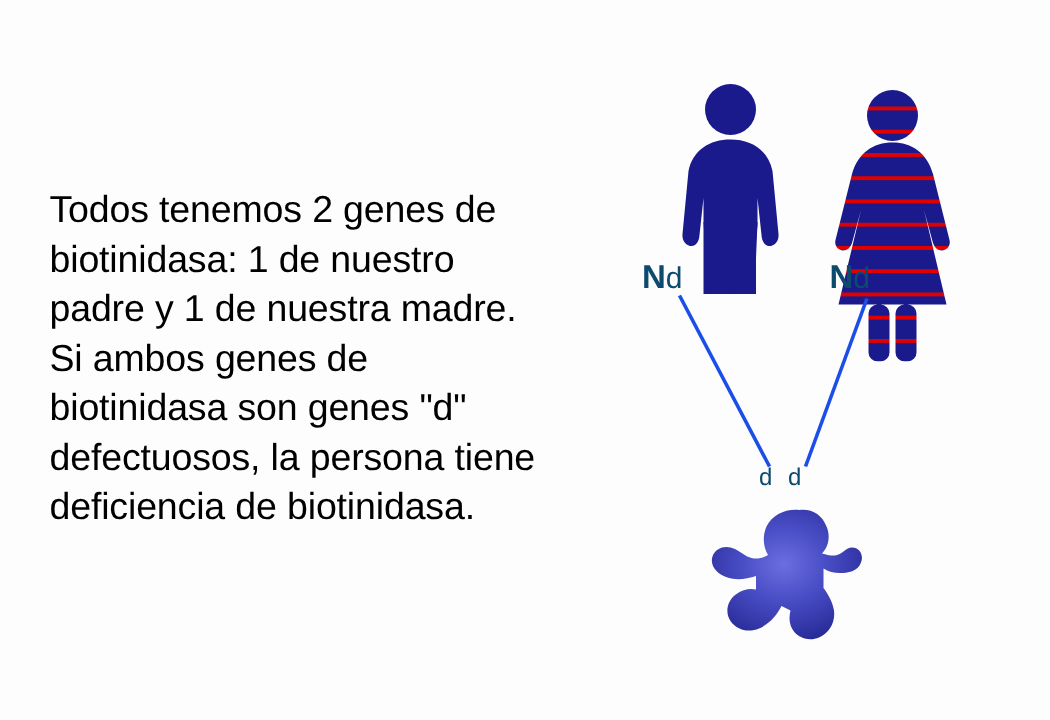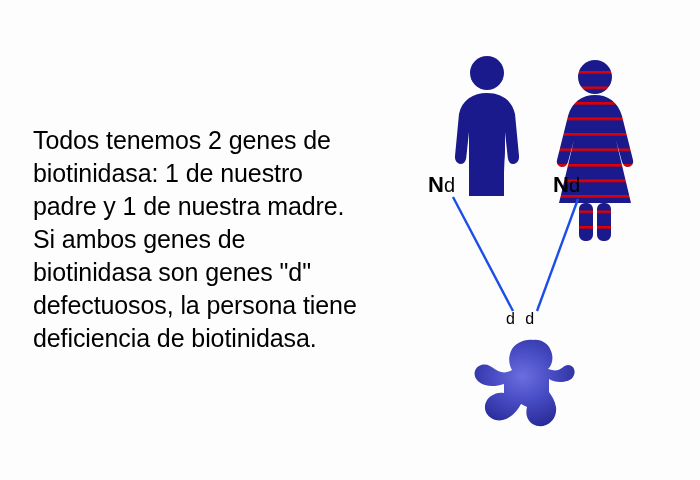--- a/index.html
+++ b/index.html
@@ -44,21 +44,21 @@
     height: 400px;
   }
   #pedigree svg {
     display: block;
   }
 
   
   .genotype {
     position: absolute;
     font-size: 21px;
-    color: #000000;
+    color: #0c4a6e;
     white-space: nowrap;
   }
   .genotype .allele-dominant {
     font-weight: bold;
     font-size: 22px;
   }
   .genotype .allele-recessive {
     font-weight: normal;
     font-size: 20px;
   }

